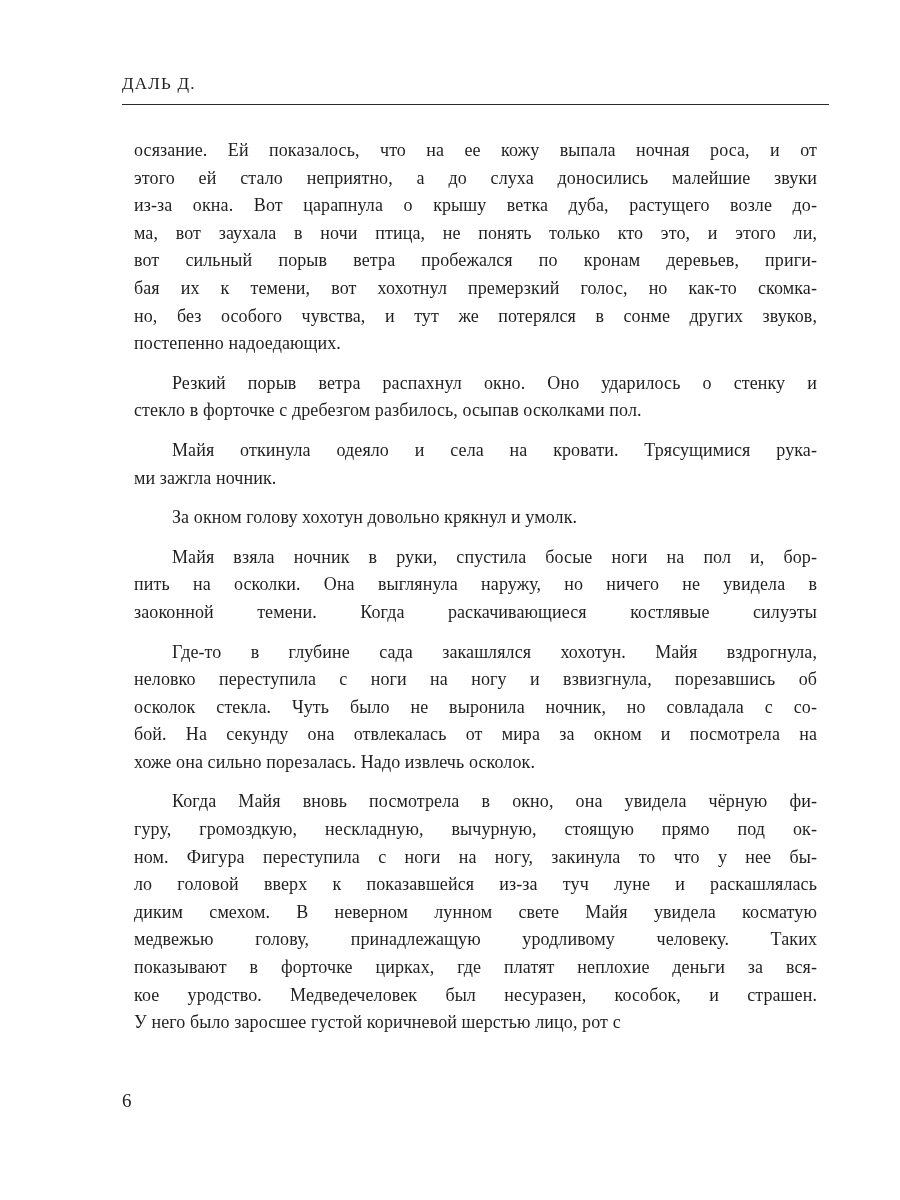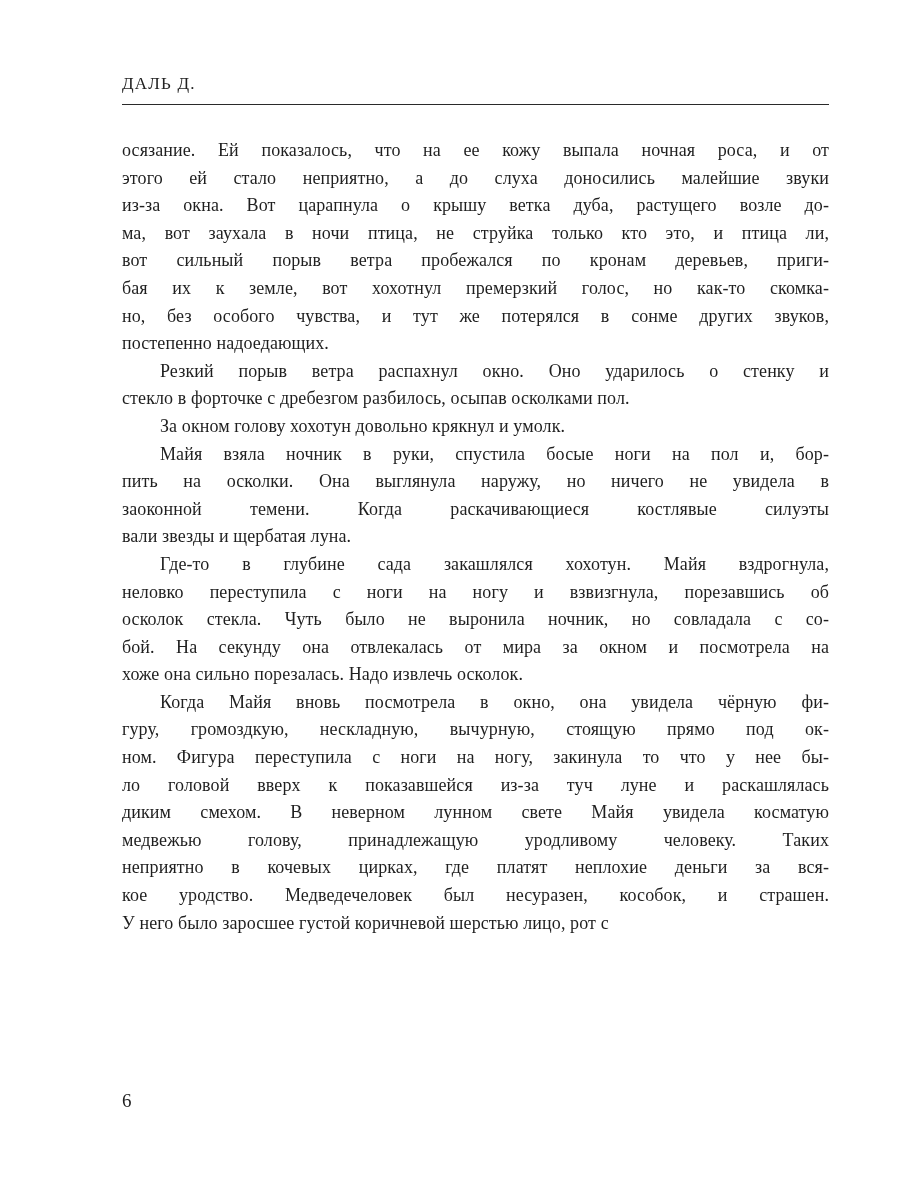--- a/index.html
+++ b/index.html
@@ -31,21 +31,21 @@
     width: 100%;
     height: 0;
   }
   .page-body {
     margin-top: 32px;
     font-size: 18px;
     line-height: 27.6px;
     letter-spacing: 0.1px;
   }
   .paragraph {
-    margin: 0;
+    margin: 12px;
   }
   .line {
     text-align: justify;
     text-align-last: justify;
     white-space: normal;
   }
   .line.last {
     text-align-last: left;
   }
   .line.first {
@@ -64,52 +64,55 @@
 <body>
 
 <div class="page">
   <div class="running-header">ДАЛЬ Д.</div>
   <hr class="header-rule">
   <div class="page-body" id="page-body-el">
       <div class="paragraph">
         <div class="line">осязание. Ей показалось, что на ее кожу выпала ночная роса, и от</div>
         <div class="line">этого ей стало неприятно, а до слуха доносились малейшие звуки</div>
         <div class="line">из-за окна. Вот царапнула о крышу ветка дуба, растущего возле до-</div>
-        <div class="line">ма, вот заухала в ночи птица, не струйка только кто это, и птица ли,</div>
+        <div class="line">ма, вот заухала в ночи птица, не понять только кто это, и этого ли,</div>
         <div class="line">вот сильный порыв ветра пробежался по кронам деревьев, приги-</div>
-        <div class="line">бая их к земле, вот хохотнул премерзкий голос, но как-то скомка-</div>
+        <div class="line">бая их к темени, вот хохотнул премерзкий голос, но как-то скомка-</div>
         <div class="line">но, без особого чувства, и тут же потерялся в сонме других звуков,</div>
         <div class="line last">постепенно надоедающих.</div>
       </div>
       <div class="paragraph">
         <div class="line first">Резкий порыв ветра распахнул окно. Оно ударилось о стенку и</div>
         <div class="line last">стекло в форточке с дребезгом разбилось, осыпав осколками пол.</div>
       </div>
       <div class="paragraph">
+        <div class="line first">Майя откинула одеяло и села на кровати. Трясущимися рука-</div>
+        <div class="line last">ми зажгла ночник.</div>
+      </div>
+      <div class="paragraph">
         <div class="line last first">За окном голову хохотун довольно крякнул и умолк.</div>
       </div>
       <div class="paragraph">
         <div class="line first">Майя взяла ночник в руки, спустила босые ноги на пол и, бор-</div>
         <div class="line">пить на осколки. Она выглянула наружу, но ничего не увидела в</div>
         <div class="line">заоконной темени. Когда раскачивающиеся костлявые силуэты</div>
-        <div class="line last">вали звезды и щербатая луна.</div>
       </div>
       <div class="paragraph">
         <div class="line first">Где-то в глубине сада закашлялся хохотун. Майя вздрогнула,</div>
         <div class="line">неловко переступила с ноги на ногу и взвизгнула, порезавшись об</div>
         <div class="line">осколок стекла. Чуть было не выронила ночник, но совладала с со-</div>
         <div class="line">бой. На секунду она отвлекалась от мира за окном и посмотрела на</div>
         <div class="line last">хоже она сильно порезалась. Надо извлечь осколок.</div>
       </div>
       <div class="paragraph">
         <div class="line first">Когда Майя вновь посмотрела в окно, она увидела чёрную фи-</div>
         <div class="line">гуру, громоздкую, нескладную, вычурную, стоящую прямо под ок-</div>
         <div class="line">ном. Фигура переступила с ноги на ногу, закинула то что у нее бы-</div>
         <div class="line">ло головой вверх к показавшейся из-за туч луне и раскашлялась</div>
         <div class="line">диким смехом. В неверном лунном свете Майя увидела косматую</div>
         <div class="line">медвежью голову, принадлежащую уродливому человеку. Таких</div>
-        <div class="line">неприятно в кочевых цирках, где платят неплохие деньги за вся-</div>
+        <div class="line">показывают в форточке цирках, где платят неплохие деньги за вся-</div>
         <div class="line">кое уродство. Медведечеловек был несуразен, кособок, и страшен.</div>
         <div class="line last">У него было заросшее густой коричневой шерстью лицо, рот с</div>
       </div>
     </div>
   <div class="page-number">6</div>
 </div>
 
 </body></html>

